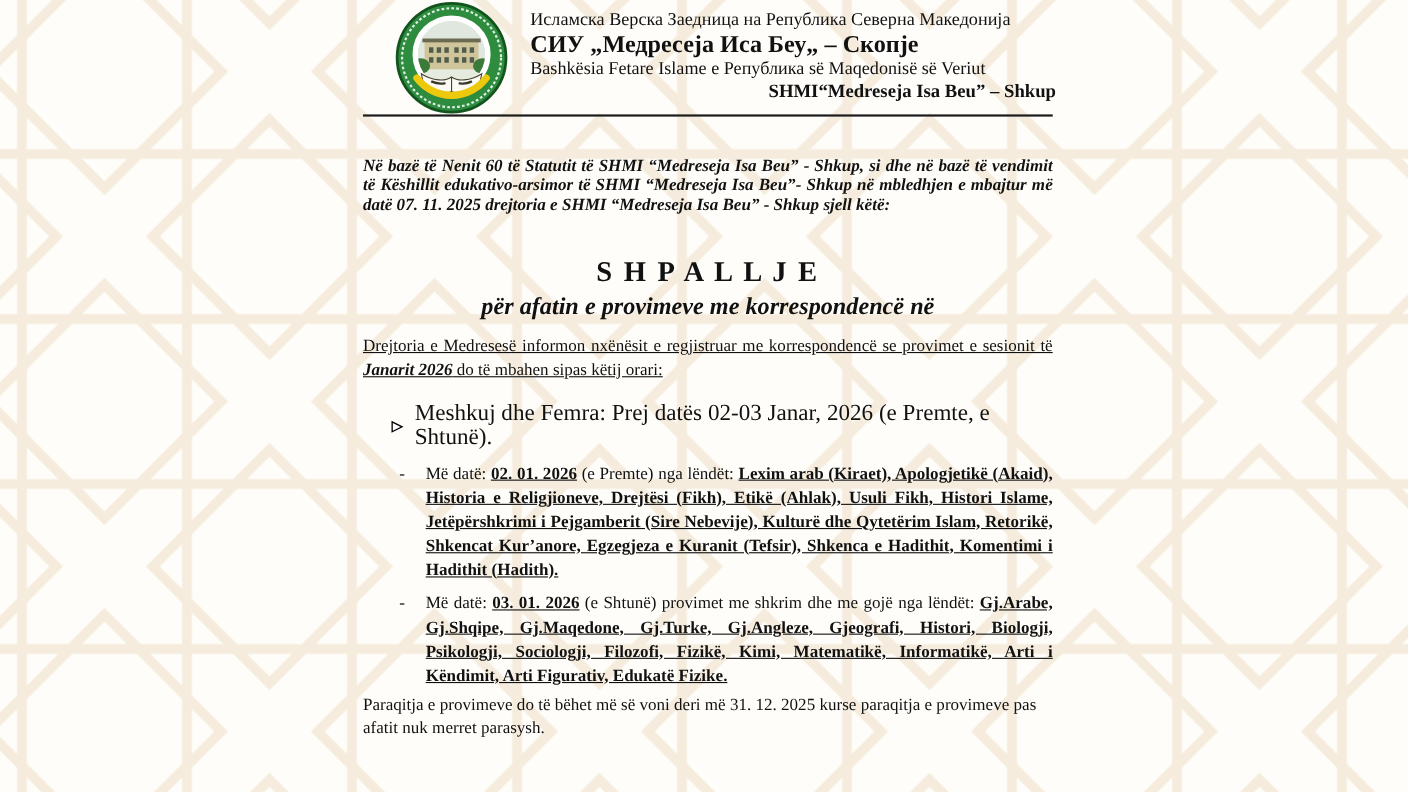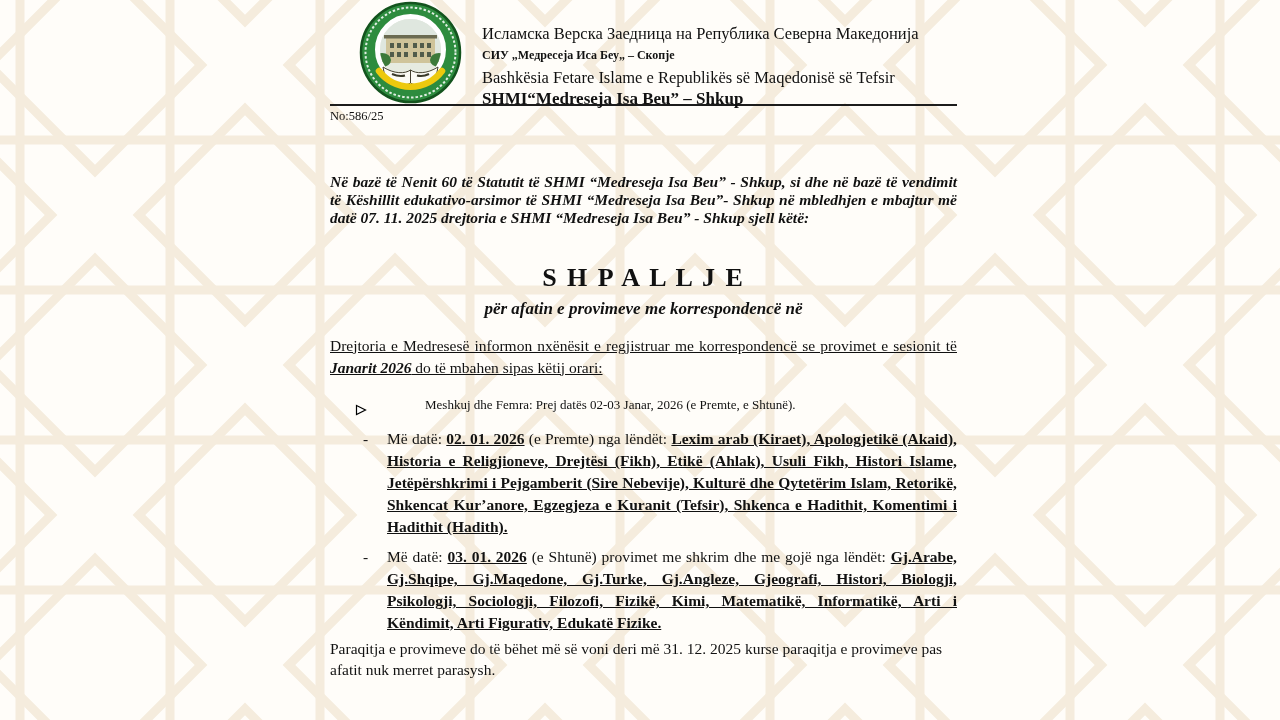--- a/index.html
+++ b/index.html
@@ -7,43 +7,43 @@
     width:1280px; height:720px; overflow:hidden; position:relative;
     background:#fffdf9; color:#111;
     font-family:"Liberation Serif","DejaVu Serif",serif;
   }
   .bg-pattern { position:absolute; left:0; top:0; z-index:0; }
   .doc { position:absolute; left:330px; top:0; width:627px; z-index:1; }
 
   
   .header { position:relative; height:104px; border-bottom:2px solid #1c1c1c; }
   .logo-wrap { position:absolute; left:29px; top:1px; width:103px; height:103px; }
-  .header-lines { position:absolute; left:152px; top:23px; width:478px; }
+  .header-lines { position:absolute; left:152px; top:7px; width:478px; }
   .h-line1 { font-size:16.5px; line-height:21px; white-space:nowrap; }
-  .h-line2 { font-size:12px; font-weight:bold; line-height:23px; white-space:nowrap; }
+  .h-line2 { font-size:22px; font-weight:bold; line-height:23px; white-space:nowrap; }
   .h-line3 { font-size:16.5px; line-height:21px; white-space:nowrap; }
-  .h-line4 { font-size:17px; font-weight:bold; line-height:22px; white-space:nowrap; }
+  .h-line4 { font-size:17px; font-weight:bold; line-height:22px; white-space:nowrap;text-align:right; }
 
   .meta { margin-top:3px; font-size:12.5px; line-height:15.5px; }
 
   .intro {
-    margin-top:48px; font-weight:bold; font-style:italic;
+    margin-top:36px; font-weight:bold; font-style:italic;
     font-size:15.5px; line-height:18px; text-align:justify;
   }
 
   .title-block { margin-top:36px; text-align:center; }
   .main-title { font-size:26px; font-weight:bold; letter-spacing:2px; line-height:30px; }
-  .subtitle { font-size:17px; font-weight:bold; font-style:italic; line-height:21px; }
+  .subtitle { font-size:22px; font-weight:bold; font-style:italic; line-height:21px; }
   .subtitle.first { margin-top:5px; }
 
   .para { margin-top:16px; font-size:15.5px; line-height:22px; text-align:justify;text-decoration:underline; }
   .emph { font-weight:bold; font-style:italic; }
 
-  .bullet-row { margin-top:14px; margin-left:25px; display:flex; align-items:flex-end;
-                font-size:13px; line-height:22px;gap:48px; }
+  .bullet-row { margin-top:14px; margin-left:25px; display:flex; align-items:center;
+                font-size:21px; line-height:22px; }
   .bullet-icon { flex:none; margin-top:5px; margin-right:10px; }
 
   .dash-row { display:flex; font-size:15.5px; line-height:22px; }
   .dash-row.first { margin-top:12px; margin-left:33px; }
   .dash-row.second { margin-top:8px; margin-left:33px; }
   .dash-marker { width:24px; flex:none; }
   .dash-text { flex:1; text-align:justify; }
   .date-u { font-weight:bold; text-decoration:underline; }
   .subjects { font-weight:bold;text-decoration:underline; }
 
@@ -107,27 +107,26 @@
         </g>
         <path d="M24 66 C35 73, 46 73, 51.5 69 C57 73, 68 73, 79 66 L76 81 C66 86, 56 85, 51.5 82 C47 85, 37 86, 27 81 Z" fill="#fbfbf4" stroke="#44412f" stroke-width="1"></path>
         <line x1="51.5" y1="69" x2="51.5" y2="82" stroke="#44412f" stroke-width="1"></line>
         <path d="M33 73 q7 3 13 1.5 M58 74.5 q6 1.5 12 -1.5" fill="none" stroke="#3a3a2a" stroke-width="2.2"></path>
         <path d="M20 70 A39.5 39.5 0 0 0 83 70" fill="none" stroke="#edc90e" stroke-width="6.5" stroke-linecap="round"></path>
       </svg>
     </div>
     <div class="header-lines">
       <div class="h-line1">Исламска Верска Заедница на Република Северна Македонија</div>
       <div class="h-line2">СИУ „Медресеја Иса Беу„ – Скопје</div>
-      <div class="h-line3">Bashkësia Fetare Islame e Republikës së Maqedonisë së Tefsir</div>
+      <div class="h-line3">Bashkësia Fetare Islame e Република së Maqedonisë së Veriut</div>
       <div class="h-line4">SHMI“Medreseja Isa Beu” – Shkup</div>
     </div>
   </div>
 
   <div class="meta">
-    <div>No:586/25</div>
   </div>
 
   <p class="intro">Në bazë të Nenit 60  të Statutit të SHMI “Medreseja Isa Beu” - Shkup, si dhe në bazë të vendimit të Këshillit edukativo-arsimor të SHMI “Medreseja Isa Beu”- Shkup në mbledhjen e mbajtur më datë 07. 11. 2025 drejtoria e SHMI “Medreseja Isa Beu” - Shkup sjell këtë:</p>
 
   <div class="title-block">
     <div class="main-title">S H P A L L J E</div>
     <div class="subtitle first">për afatin e provimeve me korrespondencë në</div>
   </div>
 
   <p class="para"><span>Drejtoria e Medresesë informon nxënësit e regjistruar me korrespondencë se provimet e sesionit të </span><span class="emph">Janarit 2026</span><span> do të mbahen sipas këtij orari:</span></p>

